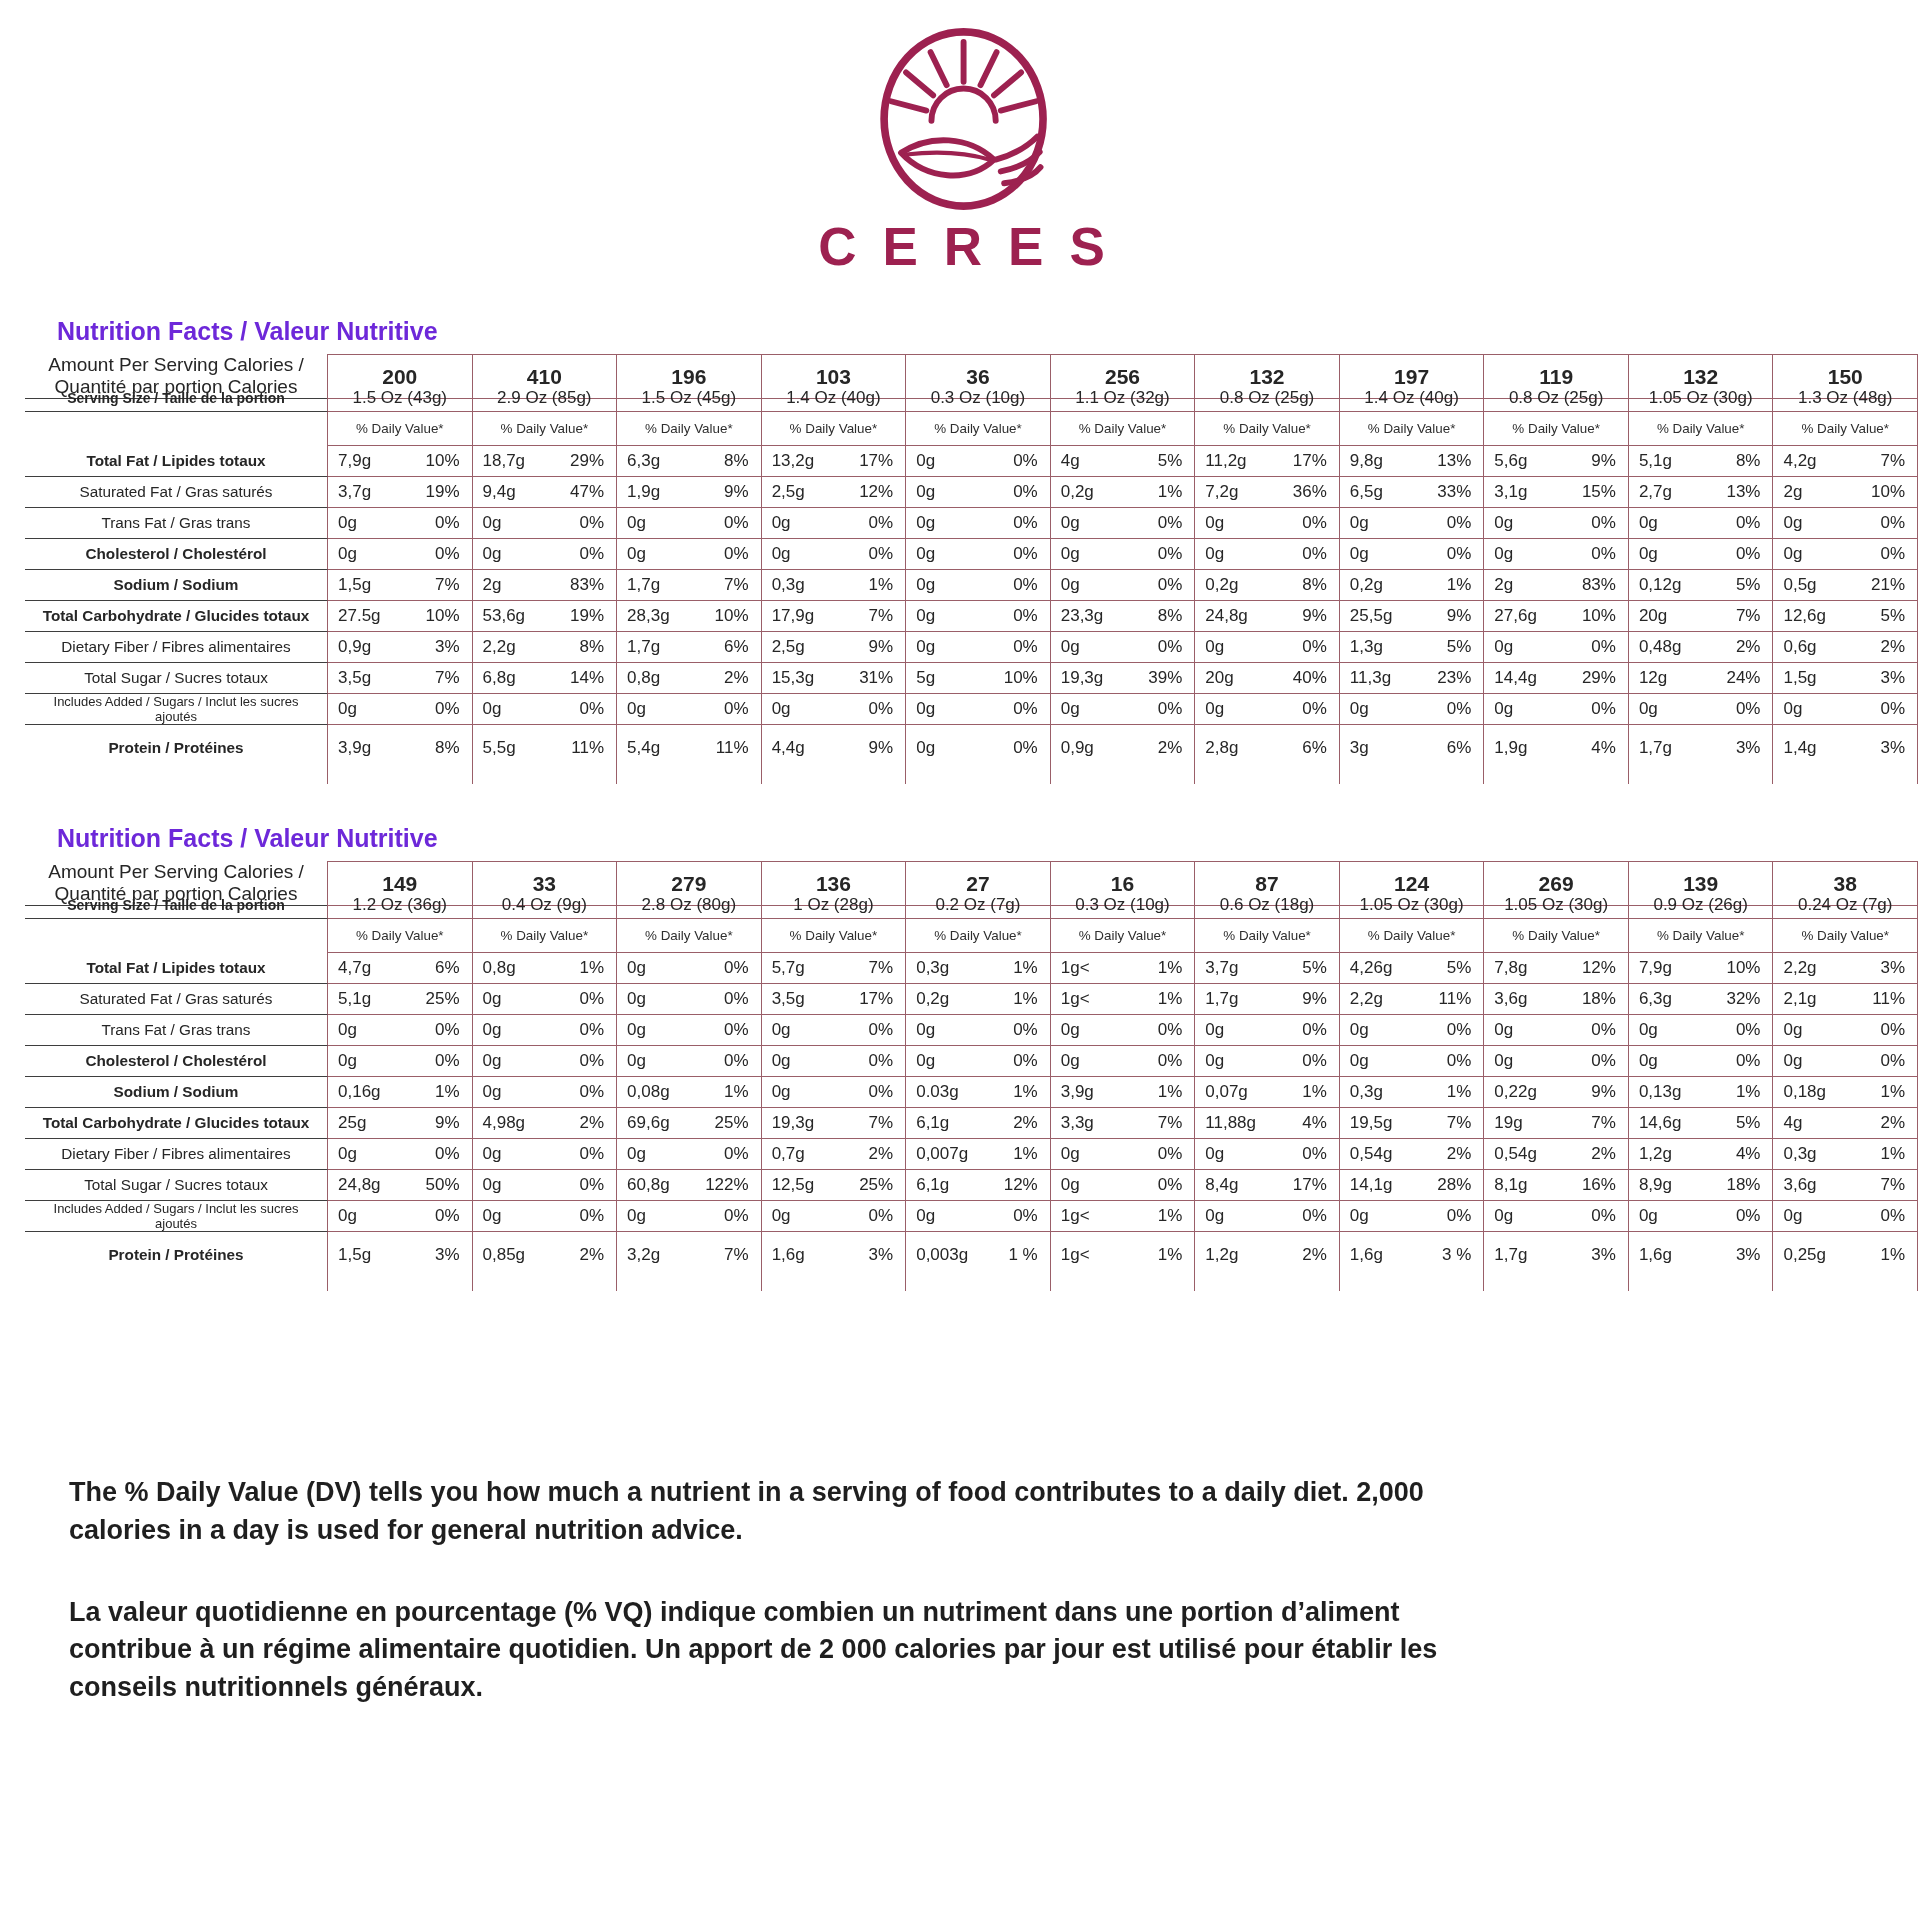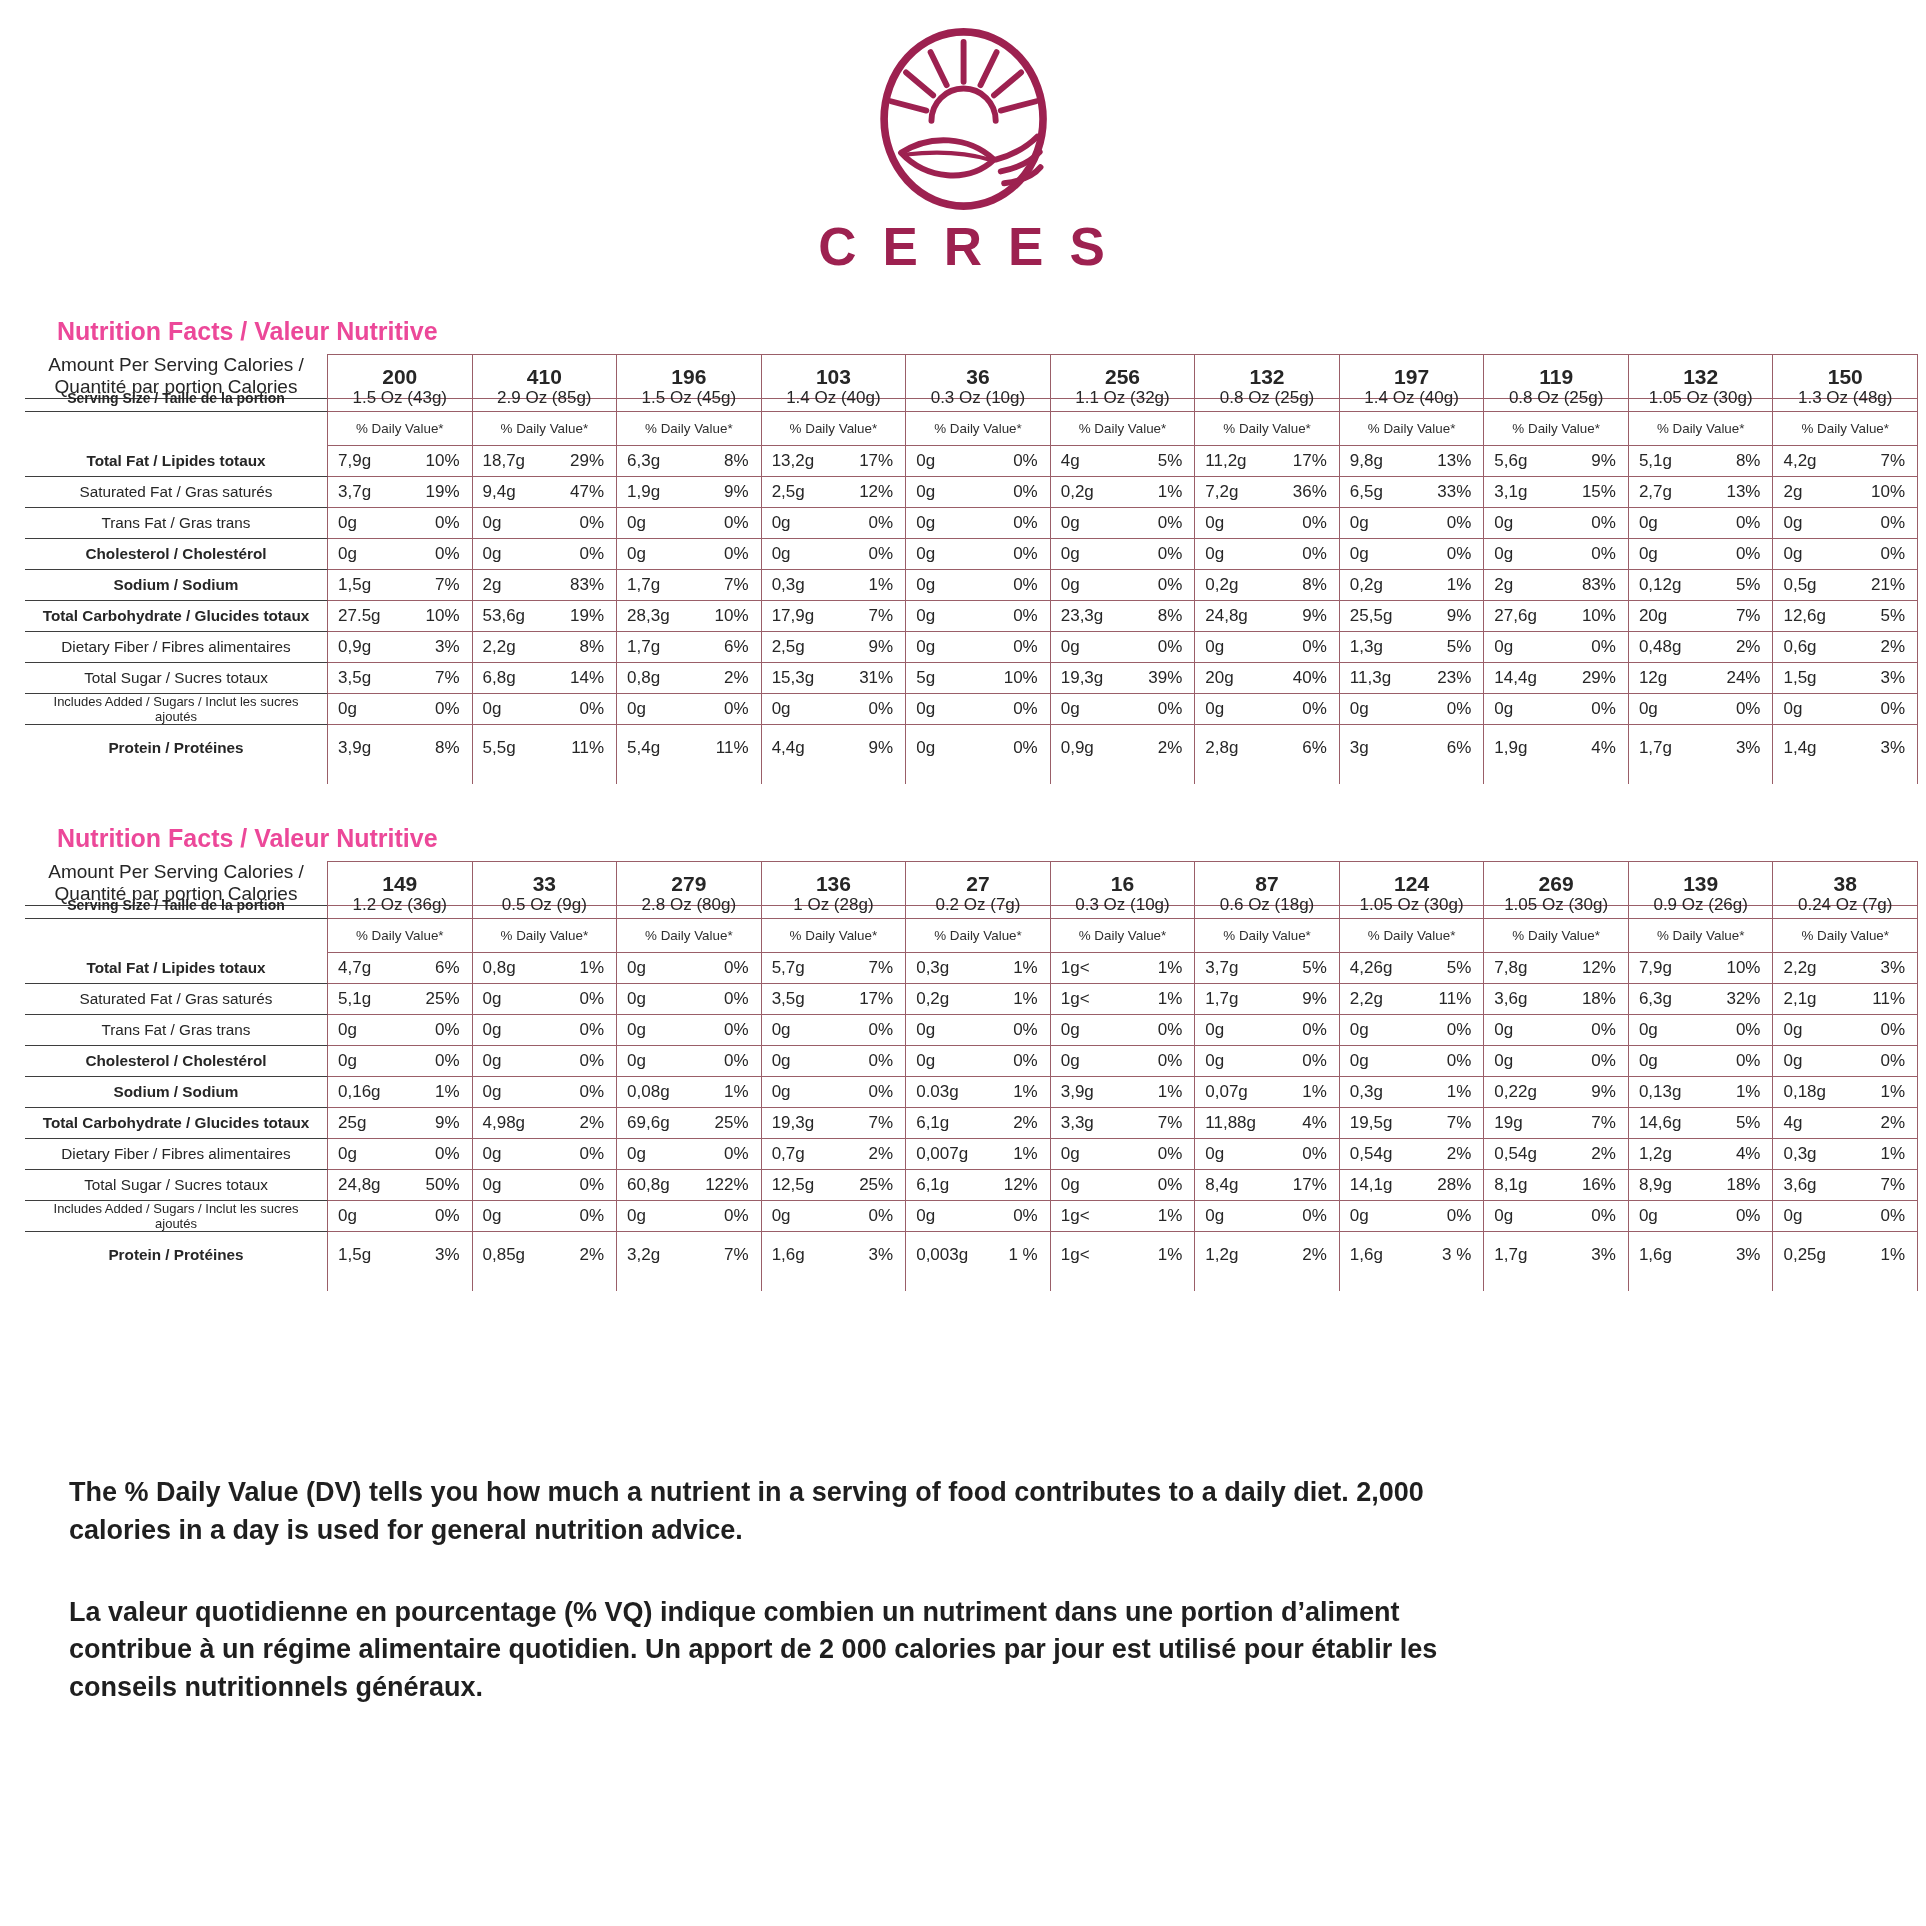--- a/index.html
+++ b/index.html
@@ -12,21 +12,21 @@
   body{width:1927px;height:1927px;position:relative;font-family:"Liberation Sans",sans-serif;color:var(--ink);}
   .sheet{width:1927px;height:1927px;background:#fff;overflow:hidden;}
 
   
   .brand{padding-top:26px;text-align:center;color:var(--brand);}
   .brand svg{display:block;margin:0 auto;}
   .wordmark{font-size:53px;font-weight:bold;letter-spacing:26px;padding-left:22px;margin-top:4px;color:var(--brand);}
   .tagline{font-family:"DejaVu Serif",serif;font-style:italic;font-weight:bold;font-size:30px;margin-top:-2px;color:var(--brand);}
 
   
-  .ttitle{font-size:25px;font-weight:bold;color:#ec4899;margin:40px 0 8px 57px;}
+  .ttitle{font-size:25px;font-weight:bold;color:#6d28d9;margin:40px 0 8px 57px;}
   .grid{margin-left:25px;width:1893px;}
   .row{display:grid;grid-template-columns:303px repeat(11,1fr);}
 
   .lab{border-right:1px solid var(--line);border-bottom:1px solid var(--dark);
        display:flex;align-items:center;justify-content:center;text-align:center;padding:0 6px;}
   .cell{border-right:1px solid var(--line);border-bottom:1px solid var(--line);}
   .nob{border-bottom:none !important;}
 
   .cal{border-top:1px solid var(--line);font-weight:bold;font-size:21px;display:flex;align-items:center;justify-content:center;}
   .srv{font-size:17px;display:flex;align-items:center;justify-content:center;}
@@ -615,21 +615,21 @@
           <div class="cell cal">16</div>
           <div class="cell cal">87</div>
           <div class="cell cal">124</div>
           <div class="cell cal">269</div>
           <div class="cell cal">139</div>
           <div class="cell cal">38</div>
         </div>
         <div class="row r-srv">
           <div class="lab lab-srv">Serving Size / Taille de la portion</div>
           <div class="cell srv">1.2 Oz (36g)</div>
-          <div class="cell srv">0.5 Oz (9g)</div>
+          <div class="cell srv">0.4 Oz (9g)</div>
           <div class="cell srv">2.8 Oz (80g)</div>
           <div class="cell srv">1 Oz (28g)</div>
           <div class="cell srv">0.2 Oz (7g)</div>
           <div class="cell srv">0.3 Oz (10g)</div>
           <div class="cell srv">0.6 Oz (18g)</div>
           <div class="cell srv">1.05 Oz (30g)</div>
           <div class="cell srv">1.05 Oz (30g)</div>
           <div class="cell srv">0.9 Oz (26g)</div>
           <div class="cell srv">0.24 Oz (7g)</div>
         </div>

